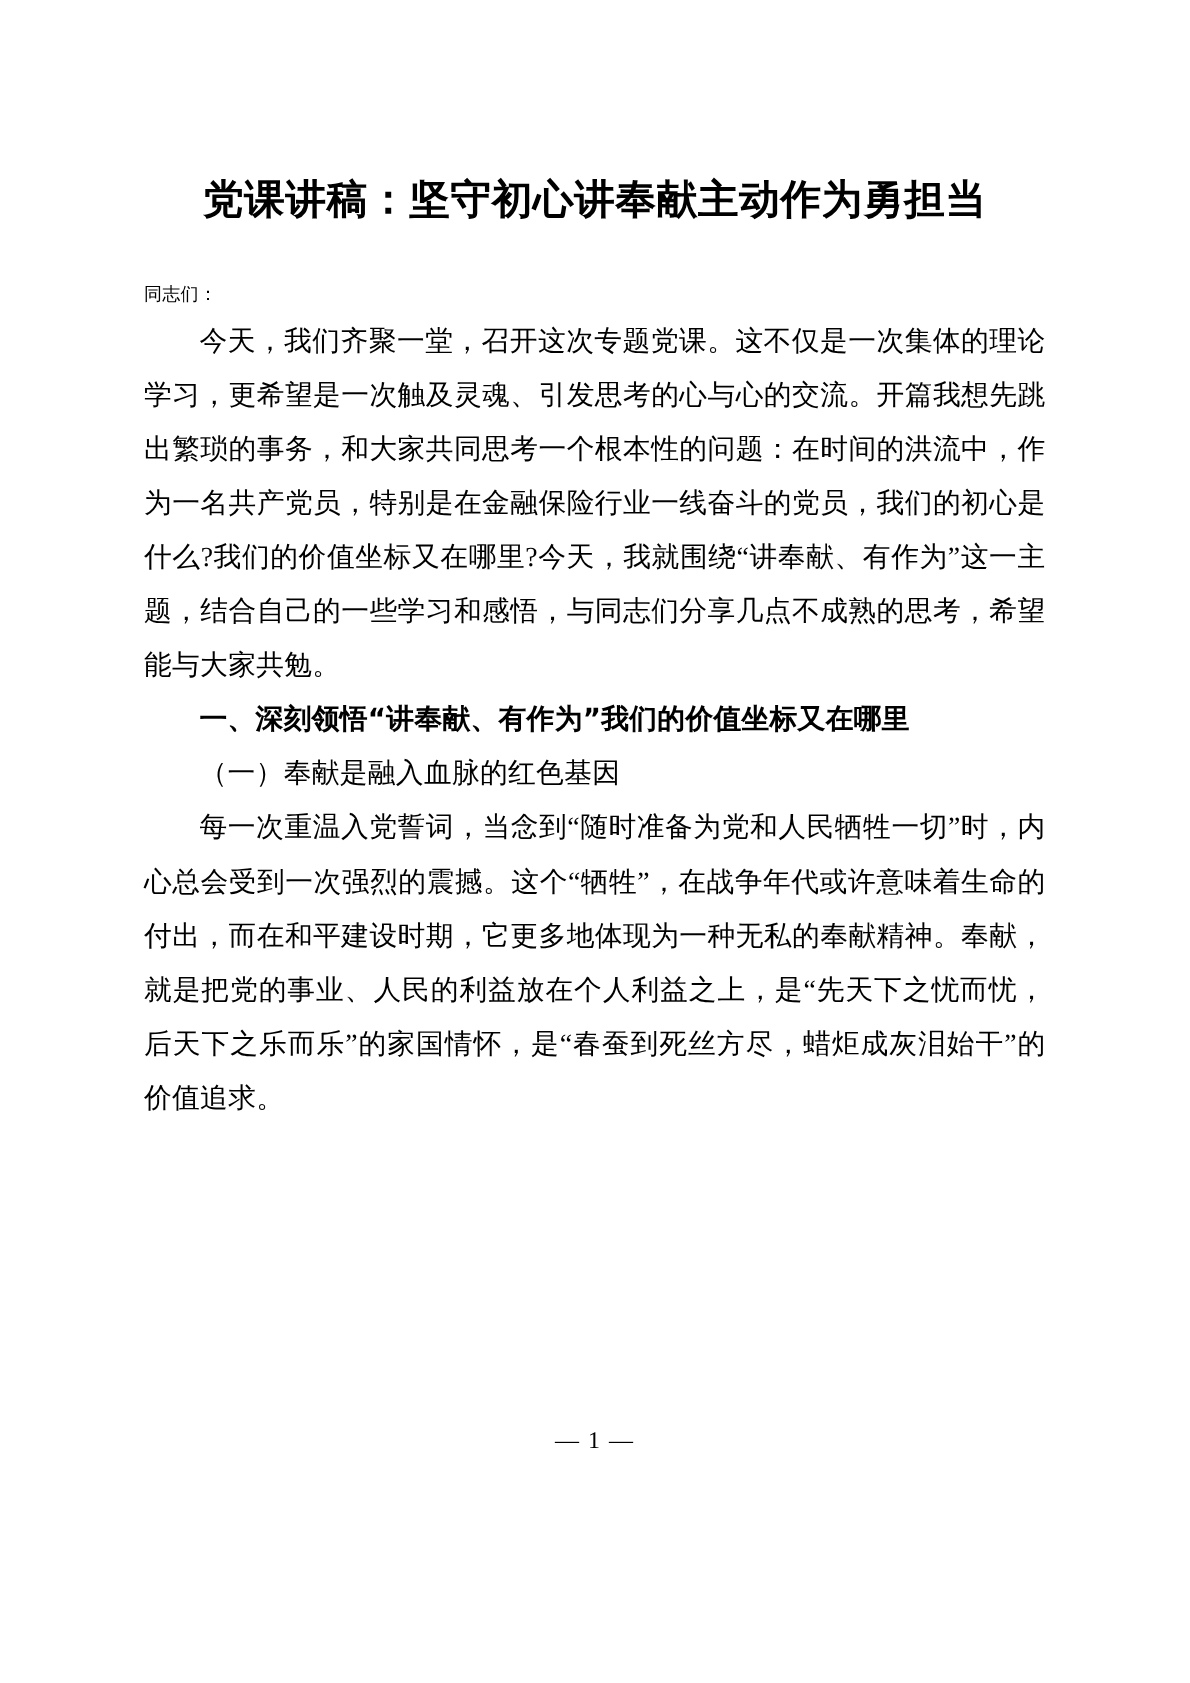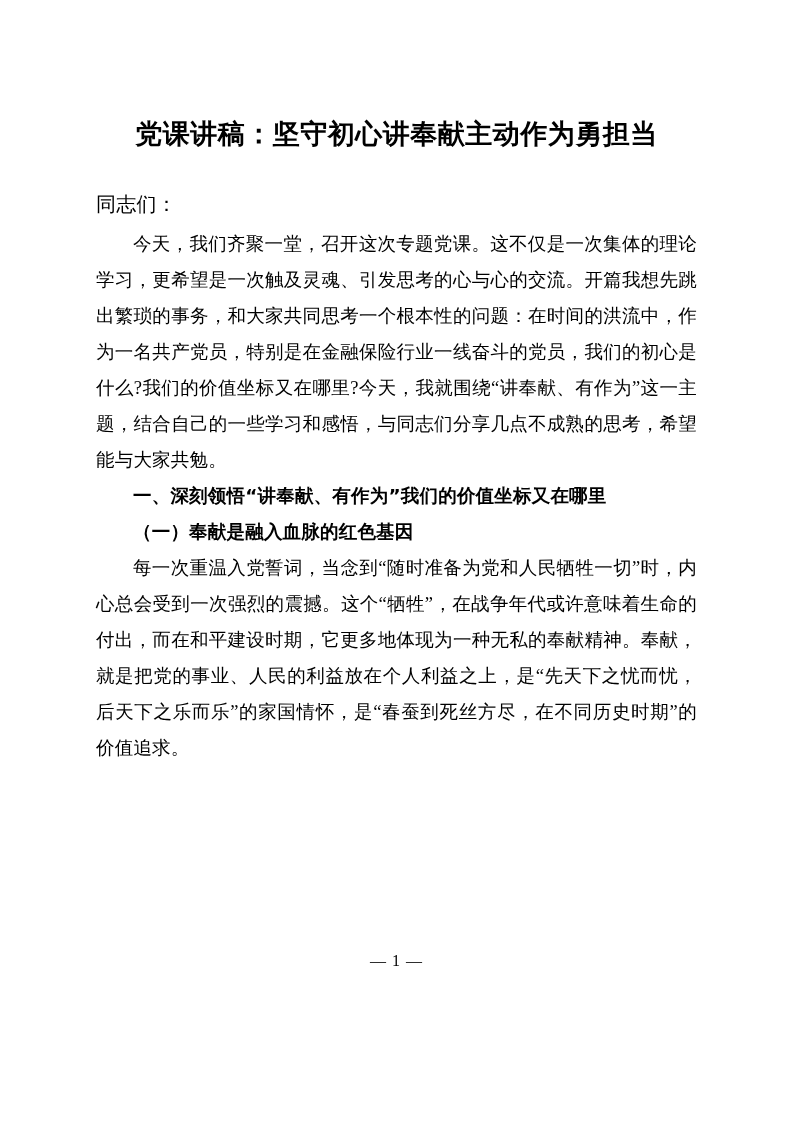--- a/index.html
+++ b/index.html
@@ -26,21 +26,21 @@
   .doc-title {
     font-family: "DejaVu Sans", "Liberation Sans", sans-serif;
     font-weight: bold;
     font-size: 27px;
     line-height: 1.5;
     text-align: center;
     margin: 18px 6px 30px 6px;
     letter-spacing: 0.5px;
   }
   .salutation {
-    font-size: 20px;
+    font-size: 12px;
     line-height: 1.95;
     margin: 0 0 2px 0;
     text-align: justify;
     letter-spacing: 0.2px;
   }
   .para {
     font-size: 18.5px;
     line-height: 1.95;
     margin: 0;
     text-align: justify;
@@ -52,21 +52,21 @@
     font-family: "DejaVu Sans", "Liberation Sans", sans-serif;
     font-weight: bold;
     font-size: 18.5px;
     line-height: 1.95;
     margin: 0;
     text-indent: 2em;
     letter-spacing: 0.2px;
   }
   .heading-2 {
     font-family: "DejaVu Sans", "Liberation Sans", sans-serif;
-    font-weight: bold;
+    font-weight: normal;
     font-size: 18.5px;
     line-height: 1.95;
     margin: 0;
     text-indent: 2em;
     letter-spacing: 0.2px;
   }
   .footer {
     position: absolute;
     left: 0;
     right: 0;
@@ -87,17 +87,17 @@
 
   <p class="salutation">同志们：</p>
 
   <p class="para">今天，我们齐聚一堂，召开这次专题党课。这不仅是一次集体的理论学习，更希望是一次触及灵魂、引发思考的心与心的交流。开篇我想先跳出繁琐的事务，和大家共同思考一个根本性的问题：在时间的洪流中，作为一名共产党员，特别是在金融保险行业一线奋斗的党员，我们的初心是什么?我们的价值坐标又在哪里?今天，我就围绕“讲奉献、有作为”这一主题，结合自己的一些学习和感悟，与同志们分享几点不成熟的思考，希望能与大家共勉。</p>
 
   <p class="heading-1">一、深刻领悟“讲奉献、有作为”我们的价值坐标又在哪里</p>
 
 
   <p class="heading-2">（一）奉献是融入血脉的红色基因</p>
 
-  <p class="para">每一次重温入党誓词，当念到“随时准备为党和人民牺牲一切”时，内心总会受到一次强烈的震撼。这个“牺牲”，在战争年代或许意味着生命的付出，而在和平建设时期，它更多地体现为一种无私的奉献精神。奉献，就是把党的事业、人民的利益放在个人利益之上，是“先天下之忧而忧，后天下之乐而乐”的家国情怀，是“春蚕到死丝方尽，在不同历史时期”的价值追求。</p>
+  <p class="para">每一次重温入党誓词，当念到“随时准备为党和人民牺牲一切”时，内心总会受到一次强烈的震撼。这个“牺牲”，在战争年代或许意味着生命的付出，而在和平建设时期，它更多地体现为一种无私的奉献精神。奉献，就是把党的事业、人民的利益放在个人利益之上，是“先天下之忧而忧，后天下之乐而乐”的家国情怀，是“春蚕到死丝方尽，蜡炬成灰泪始干”的价值追求。</p>
 
   <div class="footer">— 1 —</div>
 
 </div>
 
 </body></html>

